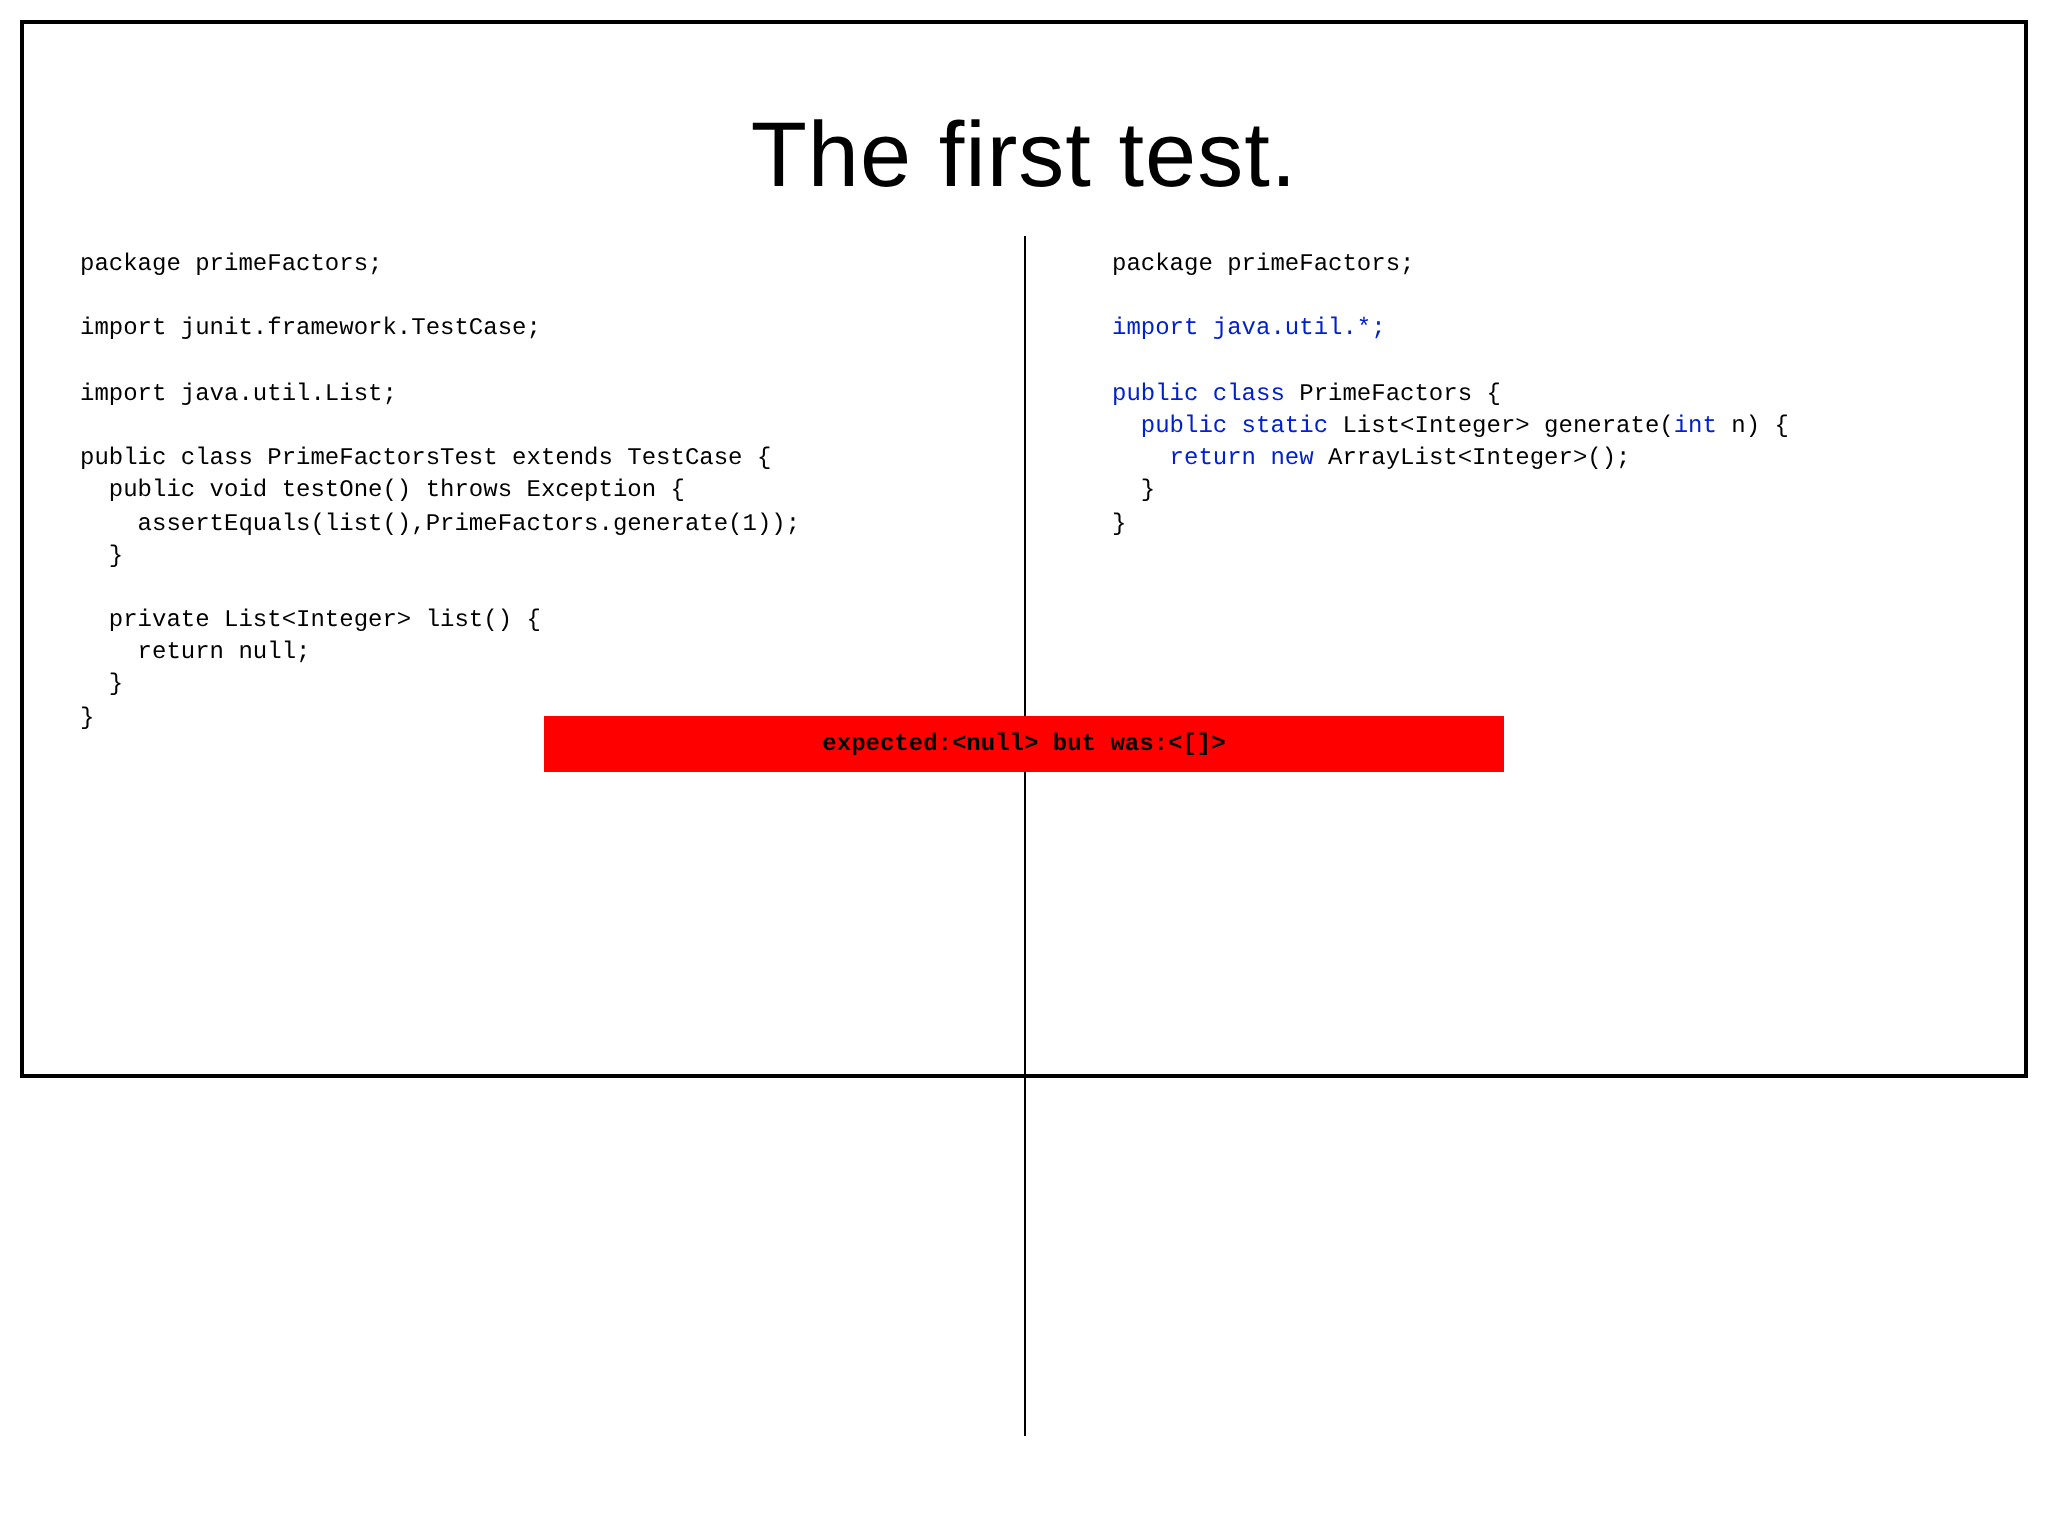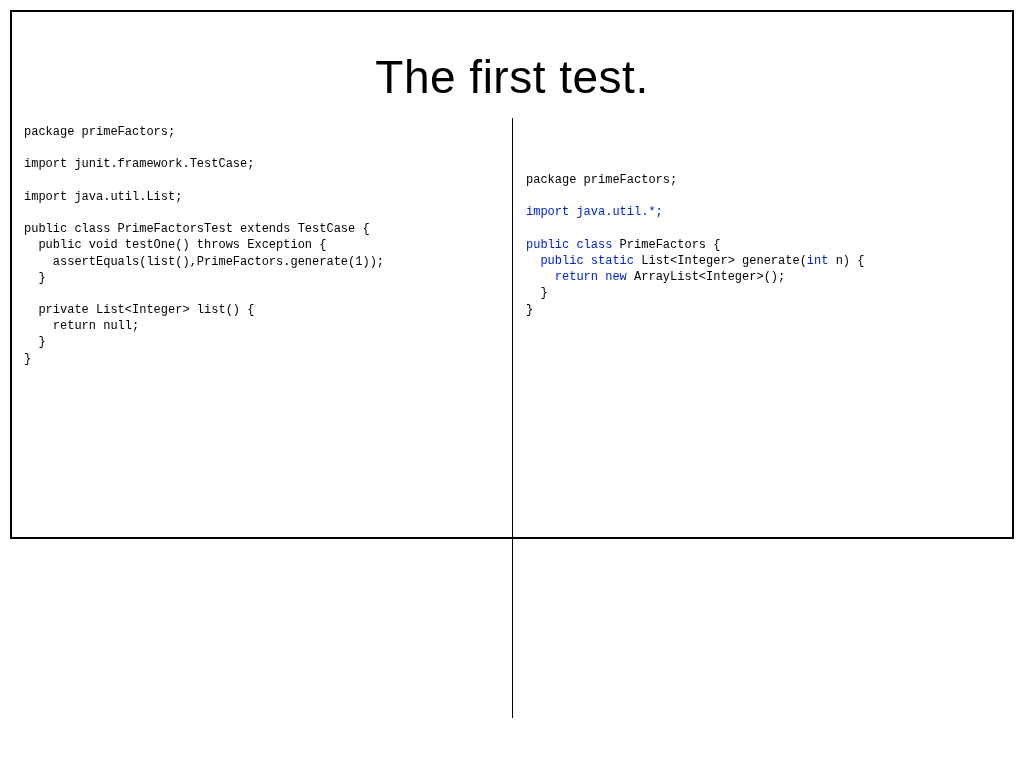--- a/index.html
+++ b/index.html
@@ -28,22 +28,22 @@
   }
   .columns {
     position: relative;
     display: flex;
     height: 600px;
   }
   .col {
     box-sizing: border-box;
     padding: 6px 18px 0 18px;
   }
-  .col-left  { width: 500px; padding-left: 12px; }
-  .col-right { width: 500px; padding-left: 14px; margin-top: 48px; }
+  .col-left  { width: 500px; padding-left: 28px; }
+  .col-right { width: 500px; padding-left: 44px; }
   .divider {
     position: absolute;
     left: 500px;
     top: 0;
     bottom: 0;
     width: 1px;
     background: #000;
   }
   pre {
     margin: 0;
@@ -103,15 +103,18 @@
 <span></span>
 <span class="kw">import java.util.*;</span>
 <span></span>
 <span class="kw">public class</span><span> PrimeFactors {</span>
 <span class="kw">  public static</span><span> List&lt;Integer&gt; generate(</span><span class="kw">int</span><span> n) {</span>
 <span class="kw">    return new</span><span> ArrayList&lt;Integer&gt;();</span>
 <span>  }</span>
 <span>}</span></pre>
     </div>
 
+    <div class="err-banner">
+      <span>expected:&lt;null&gt; but was:&lt;[]&gt;</span>
+    </div>
 
   </div>
 </div>
 
 </body></html>

